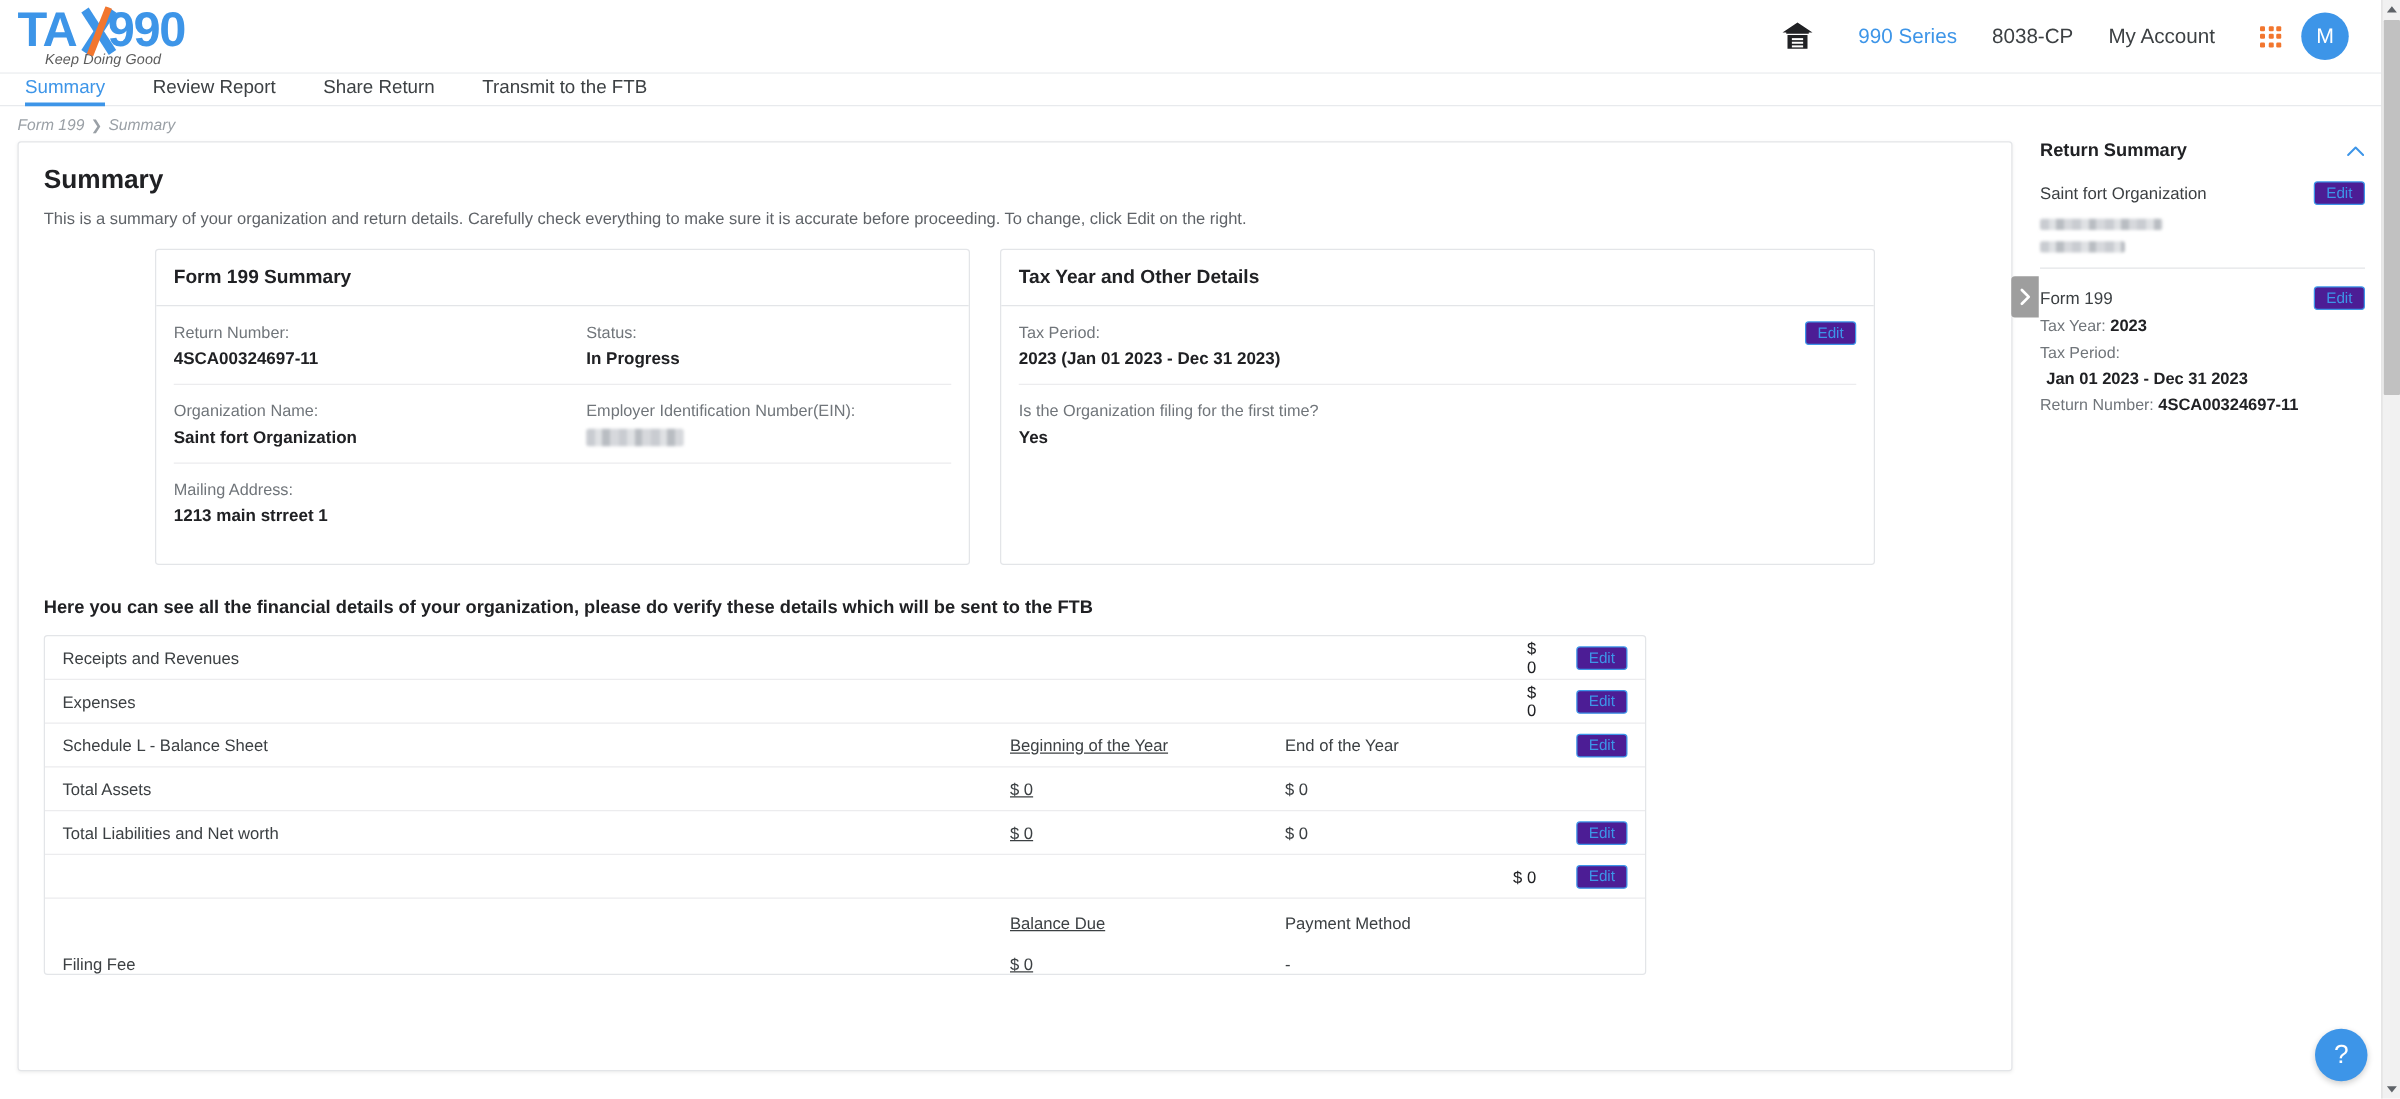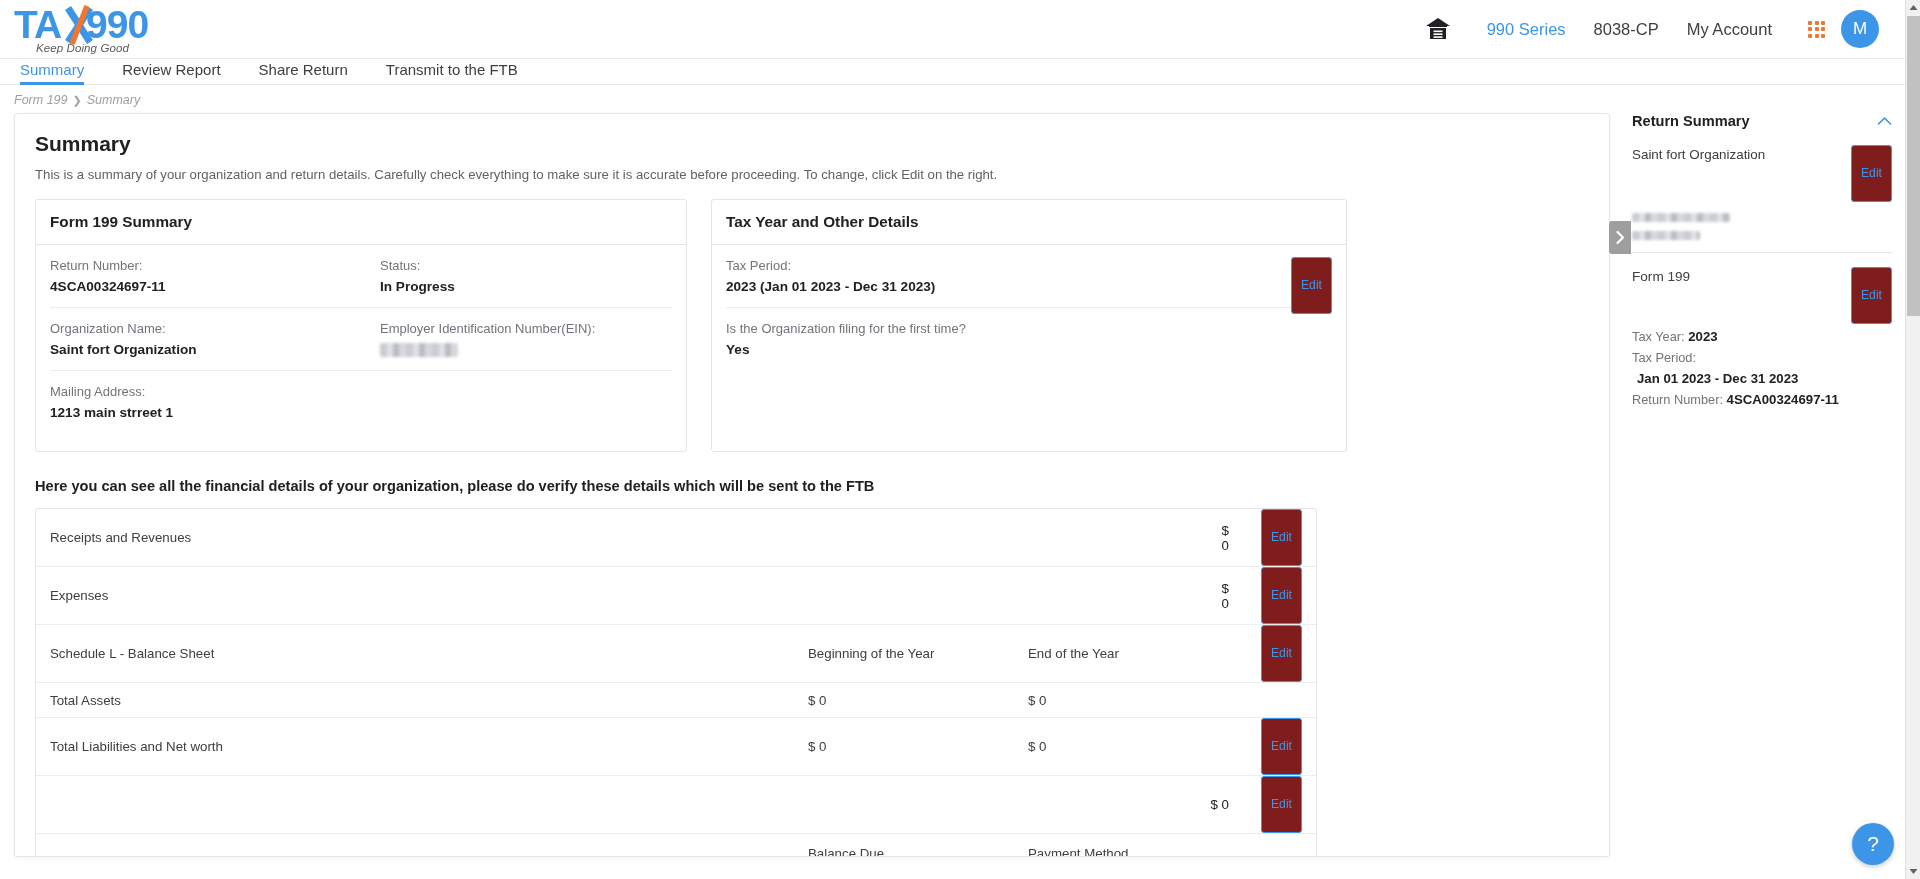--- a/index.html
+++ b/index.html
@@ -88,68 +88,68 @@
   .maincard {
     position: absolute; top: 113px; left: 14px;
     width: 1596px; height: 744px; background: #fff;
     border: 1px solid #e3e5e8; border-radius: 3px;
     box-shadow: 0 1px 3px rgba(0,0,0,.06);
     padding: 18px 20px 0 20px; overflow: hidden;
   }
   .page-title { font-size: 21px; font-weight: bold; color: #202124; margin-bottom: 11px; }
   .page-sub { font-size: 13.2px; color: #5f6368; margin-bottom: 17px; }
 
-  .twocol { display: flex; gap: 24px; }
+  .twocol { display: flex; gap: 24px; justify-content: center; }
   .panel {
     border: 1px solid #e3e5e8; border-radius: 3px; background: #fff;
   }
   .panel-left { width: 652px; }
-  .panel-right { width: 636px; }
+  .panel-right { width: 700px; }
   .panel-head {
     font-size: 15.3px; font-weight: bold; color: #202124;
     padding: 13px 14px; border-bottom: 1px solid #e3e5e8;
   }
   .panel-body { padding: 0 14px; }
   .frow { padding: 13px 0 12px 0; border-bottom: 1px solid #ececee; display: flex; position: relative; }
   .frow:last-child { border-bottom: none; }
   .fcell { flex: 1; }
   .fcell.w2 { flex: 0 0 330px; }
   .flabel { font-size: 13px; color: #70757a; margin-bottom: 5px; }
   .fvalue { font-size: 13.6px; font-weight: bold; color: #202124; line-height: 17px; }
   .redacted {
     display: inline-block; height: 14px; width: 78px; border-radius: 2px;
     background: repeating-linear-gradient(90deg,#c9ccd1 0 7px,#dfe1e4 7px 13px,#b9bdc2 13px 19px,#d6d8dc 19px 26px);
     filter: blur(1.4px); vertical-align: middle;
   }
   .redacted.sm { width: 98px; height: 9px; }
   .redacted.sm2 { width: 68px; height: 9px; }
 
   .btn-edit {
-    border: 1px solid #3d95e8; color: #3d95e8; background: #7f1d1d;
-    font-size: 12.2px; border-radius: 3px; padding: 20px 9px;
+    border: 1px solid #3d95e8; color: #3d95e8; background: #4c1d95;
+    font-size: 12.2px; border-radius: 3px; padding: 1px 9px;
     cursor: pointer; line-height: 15px; font-family: inherit;
   }
   .edit-abs { position: absolute; right: 0; top: 12px; }
 
   
   .fin-title {
     font-size: 14.6px; font-weight: bold; color: #202124;
     margin: 26px 0 14px 0;
   }
   .fin-table {
     border: 1px solid #e3e5e8; border-radius: 3px; background: #fff;
     width: 1282px;
   }
   .fin-row {
     display: flex; align-items: center; min-height: 35px;
     border-bottom: 1px solid #ececee; padding: 0 14px; position: relative;
   }
   .fin-row:last-child { border-bottom: none; }
   .fin-name { flex: 0 0 758px; font-size: 13.3px; color: #3c4043; }
-  .fin-c1 { flex: 0 0 220px; font-size: 13.3px; color: #3c4043; }
+  .fin-c1 { flex: 0 0 220px; font-size: 13.3px; color: #3c4043; text-decoration: underline; }
   .fin-c2 { flex: 0 0 190px; font-size: 13.3px; color: #3c4043; }
   .fin-amt { flex: 1; font-size: 13.3px; color: #202124; text-align: right; padding-right: 32px; }
   .fin-edit { flex: 0 0 40px; display: flex; justify-content: flex-end; }
   .fin-edit.empty { visibility: hidden; }
   .fin-row.tall { min-height: 60px; align-items: flex-end; padding-top: 11px; }
   .sub-line { display: flex; margin-top: 18px; }
   .sub-line .fin-c1, .sub-line .fin-c2 { font-size: 13.3px; }
 
   
   .side-toggle {

